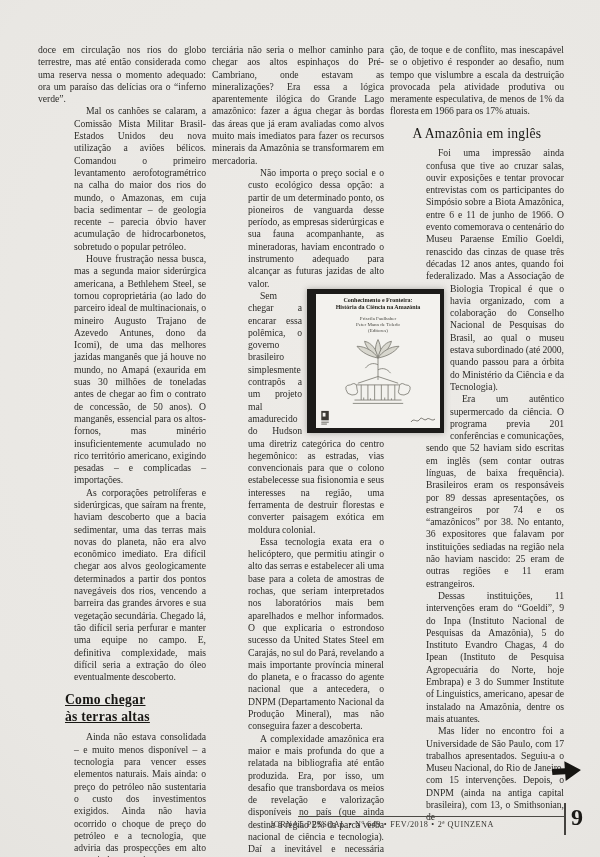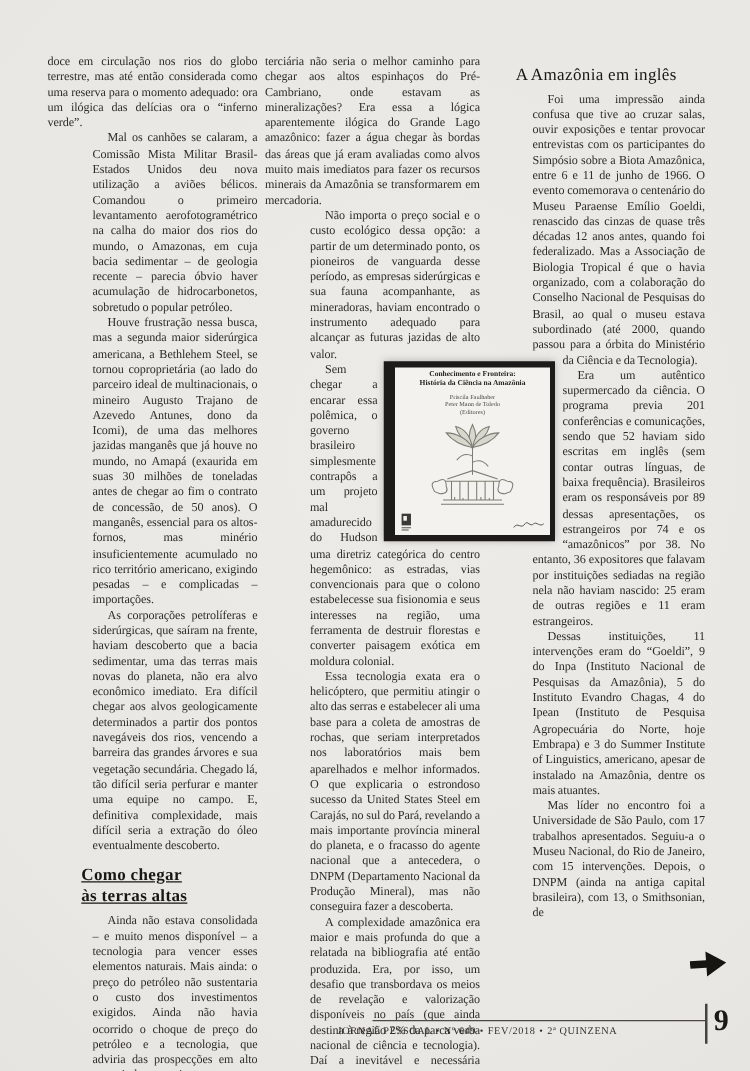--- a/index.html
+++ b/index.html
@@ -68,40 +68,41 @@
   .page-num::before{
     content:"";position:absolute;left:-7px;top:0;height:32px;width:1.5px;background:#45433f;
   }
 </style>
 </head>
 <body>
 
 <div class="page">
 
   <div class="col col-left">
-      <div class="blk p-first">doce em circulação nos rios do globo terrestre, mas até então considerada como uma reserva para o momento adequado: ora um ilógica das delícias ora o “inferno verde”.</div>
+      <div class="blk p-first">doce em circulação nos rios do globo terrestre, mas até então considerada como uma reserva nessa o momento adequado: ora um paraíso das delícias ora o “inferno verde”.</div>
       <div class="blk p">Mal os canhões se calaram, a Comissão Mista Militar Brasil-Estados Unidos deu nova utilização a aviões bélicos. Comandou o primeiro levantamento aerofotogramétrico na calha do maior dos rios do mundo, o Amazonas, em cuja bacia sedimentar – de geologia recente – parecia óbvio haver acumulação de hidrocarbonetos, sobretudo o popular petróleo.</div>
       <div class="blk p">Houve frustração nessa busca, mas a segunda maior siderúrgica americana, a Bethlehem Steel, se tornou coproprietária (ao lado do parceiro ideal de multinacionais, o mineiro Augusto Trajano de Azevedo Antunes, dono da Icomi), de uma das melhores jazidas manganês que já houve no mundo, no Amapá (exaurida em suas 30 milhões de toneladas antes de chegar ao fim o contrato de concessão, de 50 anos). O manganês, essencial para os altos-fornos, mas minério insuficientemente acumulado no rico território americano, exigindo pesadas – e complicadas – importações.</div>
       <div class="blk p">As corporações petrolíferas e siderúrgicas, que saíram na frente, haviam descoberto que a bacia sedimentar, uma das terras mais novas do planeta, não era alvo econômico imediato. Era difícil chegar aos alvos geologicamente determinados a partir dos pontos navegáveis dos rios, vencendo a barreira das grandes árvores e sua vegetação secundária. Chegado lá, tão difícil seria perfurar e manter uma equipe no campo. E, definitiva complexidade, mais difícil seria a extração do óleo eventualmente descoberto.</div>
       <div class="blk h-left">Como chegar
 às terras altas</div>
       <div class="blk p">Ainda não estava consolidada – e muito menos disponível – a tecnologia para vencer esses elementos naturais. Mais ainda: o preço do petróleo não sustentaria o custo dos investimentos exigidos. Ainda não havia ocorrido o choque de preço do petróleo e a tecnologia, que adviria das prospecções em alto mar, ainda se ensaiava.</div>
     </div>
 
   <div class="col col-mid">
     <div class="wrap-spacer-right"></div>
   <div class="blk p-first">terciária não seria o melhor caminho para chegar aos altos espinhaços do Pré-Cambriano, onde estavam as mineralizações? Era essa a lógica aparentemente ilógica do Grande Lago amazônico: fazer a água chegar às bordas das áreas que já eram avaliadas como alvos muito mais imediatos para fazer os recursos minerais da Amazônia se transformarem em mercadoria.</div>
       <div class="blk p">Não importa o preço social e o custo ecológico dessa opção: a partir de um determinado ponto, os pioneiros de vanguarda desse período, as empresas siderúrgicas e sua fauna acompanhante, as mineradoras, haviam encontrado o instrumento adequado para alcançar as futuras jazidas de alto valor.</div>
       <div class="blk p">Sem chegar a encarar essa polêmica, o governo brasileiro simplesmente contrapôs a um projeto mal amadurecido do Hudson uma diretriz categórica do centro hegemônico: as estradas, vias convencionais para que o colono estabelecesse sua fisionomia e seus interesses na região, uma ferramenta de destruir florestas e converter paisagem exótica em moldura colonial.</div>
       <div class="blk p">Essa tecnologia exata era o helicóptero, que permitiu atingir o alto das serras e estabelecer ali uma base para a coleta de amostras de rochas, que seriam interpretados nos laboratórios mais bem aparelhados e melhor informados. O que explicaria o estrondoso sucesso da United States Steel em Carajás, no sul do Pará, revelando a mais importante província mineral do planeta, e o fracasso do agente nacional que a antecedera, o DNPM (Departamento Nacional da Produção Mineral), mas não conseguira fazer a descoberta.</div>
       <div class="blk p">A complexidade amazônica era maior e mais profunda do que a relatada na bibliografia até então produzida. Era, por isso, um desafio que transbordava os meios de revelação e valorização disponíveis no país (que ainda destina à região 2% da parca verba nacional de ciência e tecnologia). Daí a inevitável e necessária interpolação com o mundo na agenda amazônica, um ponto de aproxima-</div>
     </div>
 
   <div class="col col-right">
     <div class="wrap-spacer-left"></div>
+  <div class="blk p-first">ção, de toque e de conflito, mas inescapável se o objetivo é responder ao desafio, num tempo que vislumbre a escala da destruição provocada pela atividade produtiva ou meramente especulativa, de menos de 1% da floresta em 1966 para os 17% atuais.</div>
       <div class="blk h-center">A Amazônia em inglês</div>
       <div class="blk p">Foi uma impressão ainda confusa que tive ao cruzar salas, ouvir exposições e tentar provocar entrevistas com os participantes do Simpósio sobre a Biota Amazônica, entre 6 e 11 de junho de 1966. O evento comemorava o centenário do Museu Paraense Emílio Goeldi, renascido das cinzas de quase três décadas 12 anos antes, quando foi federalizado. Mas a Associação de Biologia Tropical é que o havia organizado, com a colaboração do Conselho Nacional de Pesquisas do Brasil, ao qual o museu estava subordinado (até 2000, quando passou para a órbita do Ministério da Ciência e da Tecnologia).</div>
       <div class="blk p">Era um autêntico supermercado da ciência. O programa previa 201 conferências e comunicações, sendo que 52 haviam sido escritas em inglês (sem contar outras línguas, de baixa frequência). Brasileiros eram os responsáveis por 89 dessas apresentações, os estrangeiros por 74 e os “amazônicos” por 38. No entanto, 36 expositores que falavam por instituições sediadas na região nela não haviam nascido: 25 eram de outras regiões e 11 eram estrangeiros.</div>
       <div class="blk p">Dessas instituições, 11 intervenções eram do “Goeldi”, 9 do Inpa (Instituto Nacional de Pesquisas da Amazônia), 5 do Instituto Evandro Chagas, 4 do Ipean (Instituto de Pesquisa Agropecuária do Norte, hoje Embrapa) e 3 do Summer Institute of Linguistics, americano, apesar de instalado na Amazônia, dentre os mais atuantes.</div>
       <div class="blk p">Mas líder no encontro foi a Universidade de São Paulo, com 17 trabalhos apresentados. Seguiu-a o Museu Nacional, do Rio de Janeiro, com 15 intervenções. Depois, o DNPM (ainda na antiga capital brasileira), com 13, o Smithsonian, de</div>
     </div>
 
   <div class="book">
     <div class="book-inner">
       <div class="book-title">

